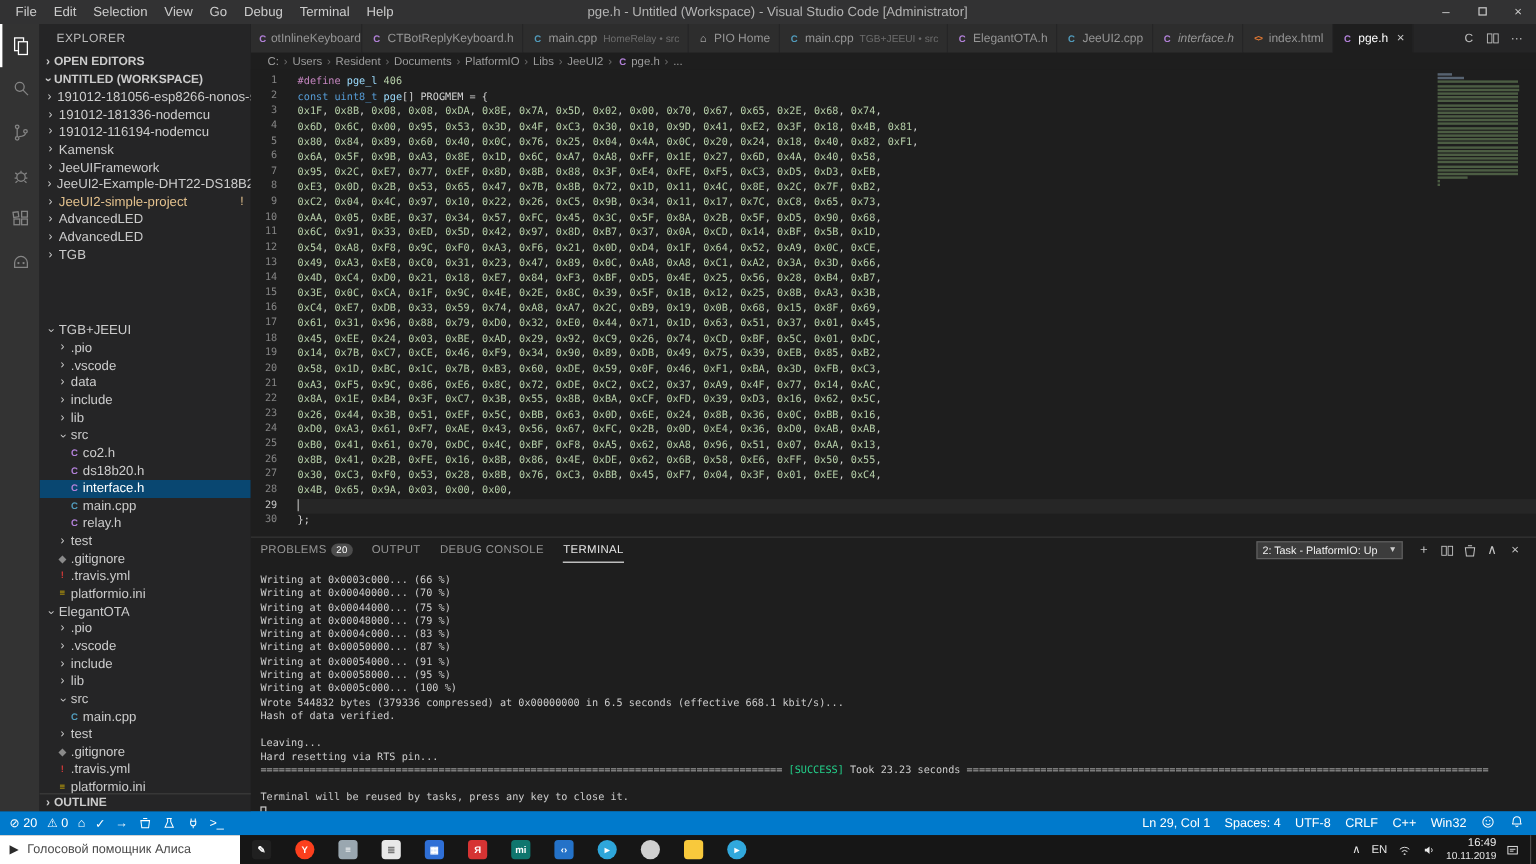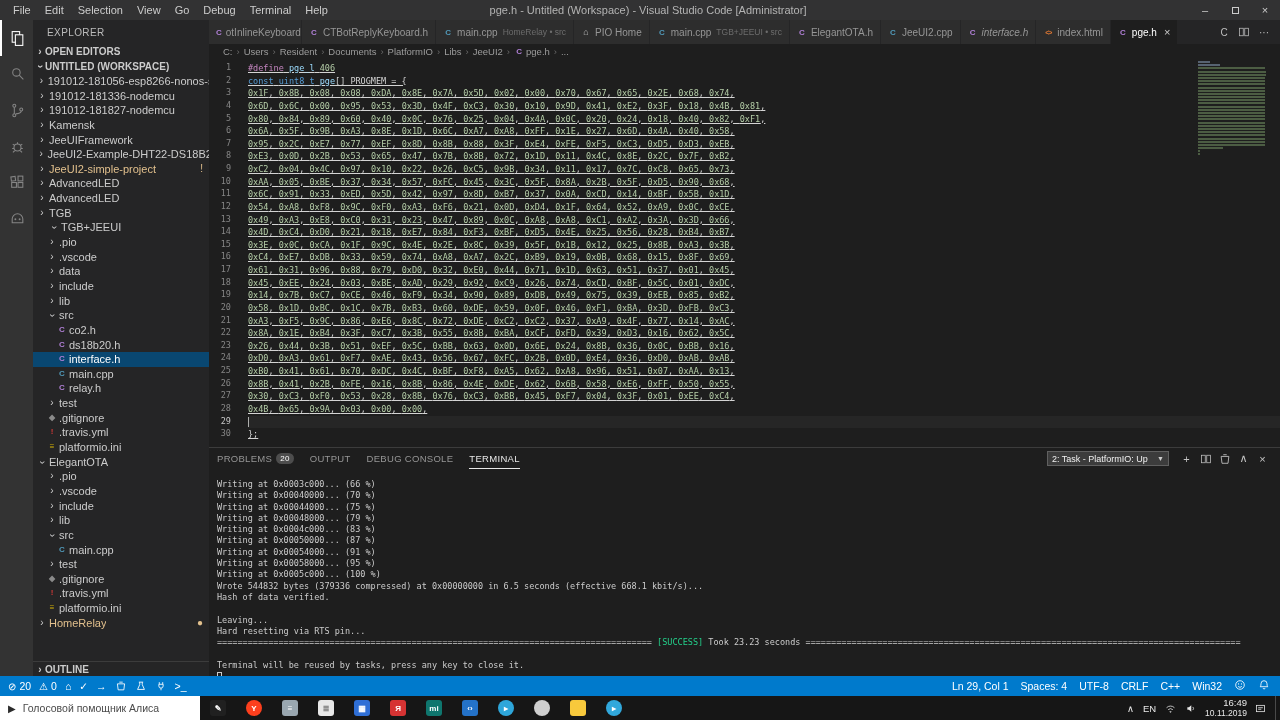--- a/index.html
+++ b/index.html
@@ -78,21 +78,21 @@
   .bc-item { display:flex; align-items:center; }
   .bc-item .file-ico { margin-right:2px; }
 
   .editor { height:389px; display:flex; position:relative; background:#1e1e1e; }
   .gutter { width:31px; padding-top:4px; text-align:right; }
   .gutter div { height:12.63px; line-height:12.63px; padding-right:9px; color:#858585;
     font:8.5px "DejaVu Sans Mono", monospace; }
   .gutter div.cur { color:#c6c6c6; }
   .code { flex:1; padding:4px 0 0 8px; font:8.5px "DejaVu Sans Mono", monospace;
     color:#d4d4d4; overflow:hidden; }
-  .code-line { height:12.63px; line-height:12.63px; white-space:pre;text-decoration:underline; }
+  .code-line { height:12.63px; line-height:12.63px; white-space:pre; }
   .code-line.current { background:rgba(255,255,255,0.04); }
   .code i { font-style:normal; }
   .code .p { color:#c586c0; }
   .code .k { color:#569cd6; }
   .code .v { color:#9cdcfe; }
   .code .n { color:#b5cea8; }
   .cursor { display:inline-block; width:1px; height:10px; background:#aeafad;
     vertical-align:middle; }
   .minimap { position:absolute; top:3px; right:12px; width:70px; }
   .mm-line { height:2px; margin-bottom:1.2px; background:#5c7350; opacity:.75; }
@@ -233,21 +233,21 @@
           <div class="tree-row" style="padding-left: 4px;">
             <span class="twisty">›</span>
             <span class="tree-label">191012-181056-esp8266-nonos-sdk...</span>
           </div>
           <div class="tree-row" style="padding-left: 4px;">
             <span class="twisty">›</span>
             <span class="tree-label">191012-181336-nodemcu</span>
           </div>
           <div class="tree-row" style="padding-left: 4px;">
             <span class="twisty">›</span>
-            <span class="tree-label">191012-181827-nodemcu</span>
+            <span class="tree-label">191012-116194-nodemcu</span>
           </div>
           <div class="tree-row" style="padding-left: 4px;">
             <span class="twisty">›</span>
             <span class="tree-label">Kamensk</span>
           </div>
           <div class="tree-row" style="padding-left: 4px;">
             <span class="twisty">›</span>
             <span class="tree-label">JeeUIFramework</span>
           </div>
           <div class="tree-row" style="padding-left: 4px;">
@@ -264,21 +264,21 @@
             <span class="tree-label">AdvancedLED</span>
           </div>
           <div class="tree-row" style="padding-left: 4px;">
             <span class="twisty">›</span>
             <span class="tree-label">AdvancedLED</span>
           </div>
           <div class="tree-row" style="padding-left: 4px;">
             <span class="twisty">›</span>
             <span class="tree-label">TGB</span>
           </div>
-          <div class="tree-row" style="padding-left: 16px;">
+          <div class="tree-row" style="padding-left: 4px; margin-top: 48px;">
             <span class="twisty open">›</span>
             <span class="tree-label">TGB+JEEUI</span>
           </div>
           <div class="tree-row" style="padding-left: 14px;">
             <span class="twisty">›</span>
             <span class="tree-label">.pio</span>
           </div>
           <div class="tree-row" style="padding-left: 14px;">
             <span class="twisty">›</span>
             <span class="tree-label">.vscode</span>

